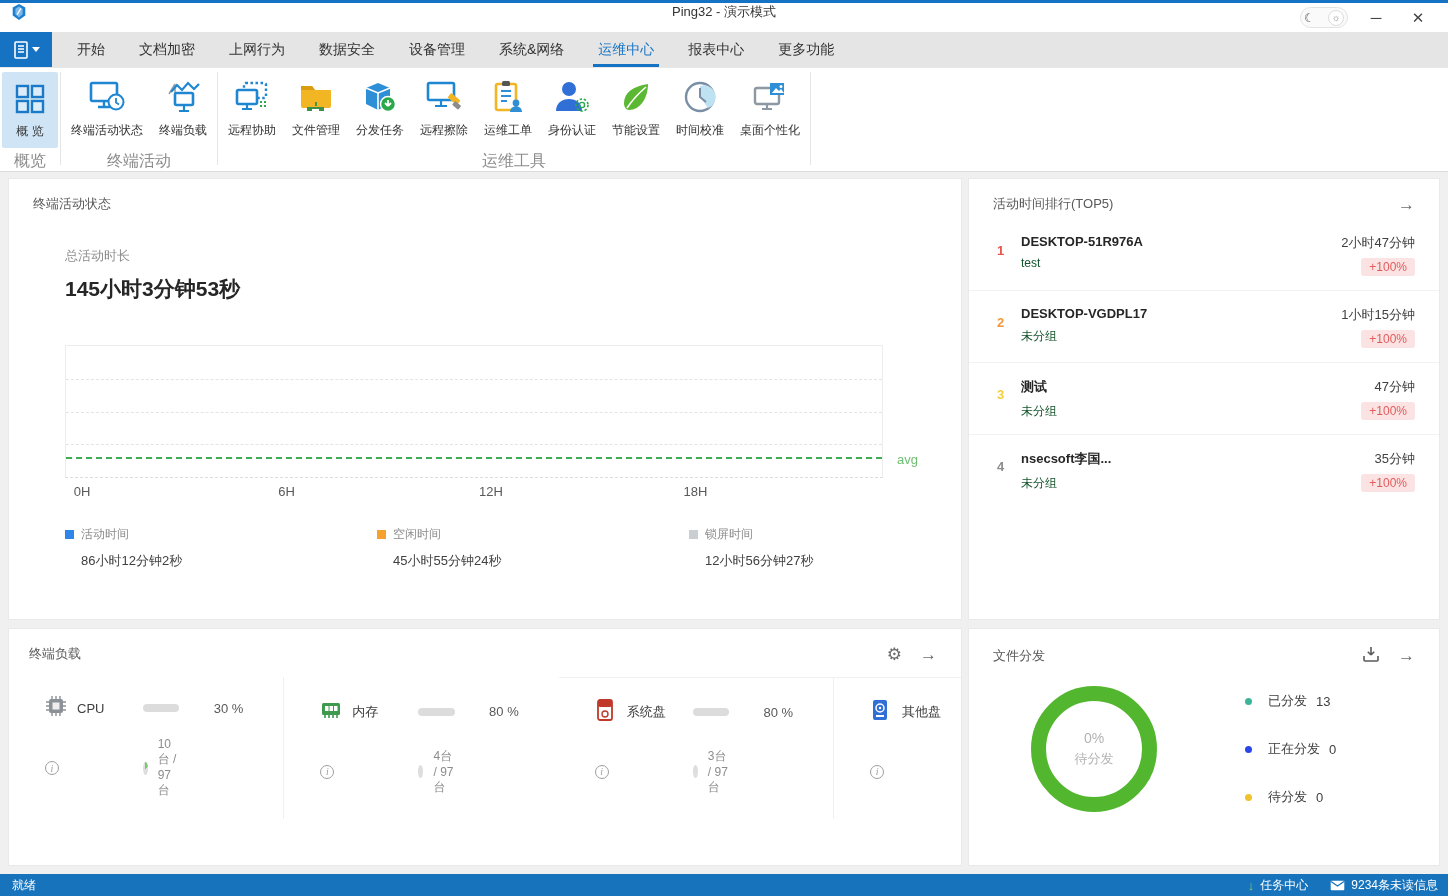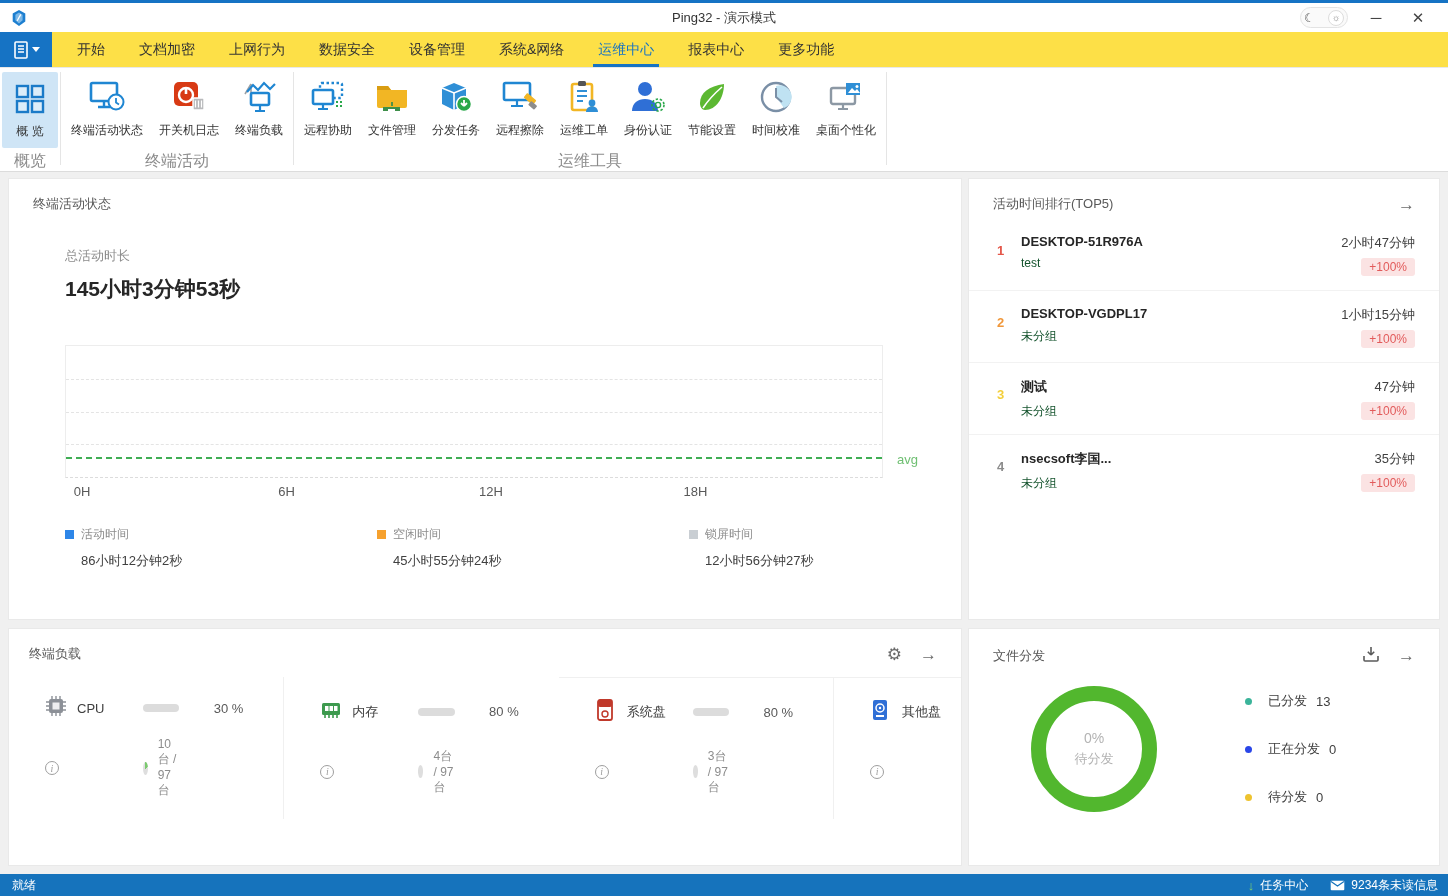--- a/index.html
+++ b/index.html
@@ -1,31 +1,31 @@
 <!DOCTYPE html>
 <html><head>
 <meta charset="utf-8">
 <style>
   * { margin:0; padding:0; box-sizing:border-box; }
   html,body { width:1448px; height:896px; overflow:hidden;
     font-family:"Liberation Sans","DejaVu Sans",sans-serif; background:#f0f0f0; }
   .window { position:relative; width:1448px; height:896px; background:#fff; }
 
   
-  .titlebar { position:relative; height:32px; background:#fff; border-top:3px solid #1673c4; display:flex; align-items:center; }
+  .titlebar { position:relative; height:32px; background:#fff; border-top:3px solid #1673c4; display:flex; }
   .app-logo { margin-left:10px; width:18px; height:18px; }
   .title-text { position:absolute; left:0; right:0; text-align:center; font-size:13px; color:#333; }
   .title-controls { margin-left:auto; display:flex; align-items:center; gap:14px; padding-right:16px; z-index:2; }
   .theme-pill { width:48px; height:21px; border:1px solid #e3e3e3; background:#fafafa; border-radius:11px; display:flex; align-items:center; justify-content:space-between; padding:0 3px; cursor:pointer; }
   .moon-glyph { font-size:12px; color:#444; line-height:1; }
   .sun-wrap { width:16px; height:16px; border-radius:50%; background:#fff; border:1px solid #ddd; display:flex; align-items:center; justify-content:center; font-size:10px; color:#888; }
   .win-btn { font-size:15px; color:#444; width:28px; text-align:center; cursor:pointer; }
 
   
-  .menubar { height:36px; background:#fde047; display:flex; align-items:stretch; border-bottom:1px solid #e8e8e8; }
+  .menubar { height:36px; background:#e5e5e5; display:flex; align-items:stretch; border-bottom:1px solid #e8e8e8; }
   .app-menu-btn { width:52px; background:#1673c4; display:flex; align-items:center; justify-content:center; gap:3px; cursor:pointer; }
   .tabs { display:flex; margin-left:8px; }
   .tab { padding:0 17px; display:flex; align-items:center; font-size:14px; color:#333; cursor:pointer; position:relative; }
   .tab.active { color:#1673c4; }
   .tab.active::after { content:""; position:absolute; left:12px; right:12px; bottom:0; height:3px; background:#1673c4; }
 
   
   .ribbon { height:104px; background:#fff; border-bottom:1px solid #dcdcdc; display:flex; }
   .rgroup { display:flex; flex-direction:column; }
   .rsep { width:1px; background:#e5e5e5; margin:4px 0 6px; }
@@ -184,32 +184,20 @@
               <rect x="2" y="3" width="26" height="18" rx="1.5" fill="none" stroke="#1f86d2" stroke-width="2.6"></rect>
               <path d="M9 27h12M15 21v6" stroke="#1f86d2" stroke-width="2.4"></path>
               <circle cx="27" cy="22" r="7.5" fill="#fff" stroke="#1f86d2" stroke-width="2"></circle>
               <path d="M27 18v4.5l3 2" stroke="#1f86d2" stroke-width="1.8" fill="none"></path>
             </svg>
           </span>
           <span class="rtxt">终端活动状态</span>
         </div>
         <div class="ritem">
           <span class="ric">
-            <svg width="34" height="34" viewBox="0 0 34 34">
-              <rect x="2" y="2" width="24" height="24" rx="5" fill="#d83a14"></rect>
-              <circle cx="14" cy="15" r="7" fill="none" stroke="#fff" stroke-width="2.4"></circle>
-              <path d="M14 7v7" stroke="#fff" stroke-width="2.6"></path>
-              <rect x="21" y="18" width="11" height="12" rx="1" fill="#b9babc" stroke="#fff" stroke-width="1.4"></rect>
-              <path d="M23.5 20.5v7M26.5 20.5v7M29.5 20.5v7" stroke="#fff" stroke-width="1.2"></path>
-            </svg>
-          </span>
-          <span class="rtxt">开关机日志</span>
-        </div>
-        <div class="ritem">
-          <span class="ric">
             <svg width="36" height="34" viewBox="0 0 36 34">
               <path d="M4 14 L10 4 M10 4 L10 14" stroke="#9aa0a6" stroke-width="1.6" fill="none"></path>
               <polyline points="6,12 12,5 17,10 23,3 29,9 34,4" fill="none" stroke="#1f86d2" stroke-width="2.2"></polyline>
               <rect x="10" y="13" width="18" height="12" rx="1.5" fill="none" stroke="#1f86d2" stroke-width="2.6"></rect>
               <path d="M14 31h10M19 25v6" stroke="#1f86d2" stroke-width="2.2"></path>
             </svg>
           </span>
           <span class="rtxt">终端负载</span>
         </div>
       </div>

